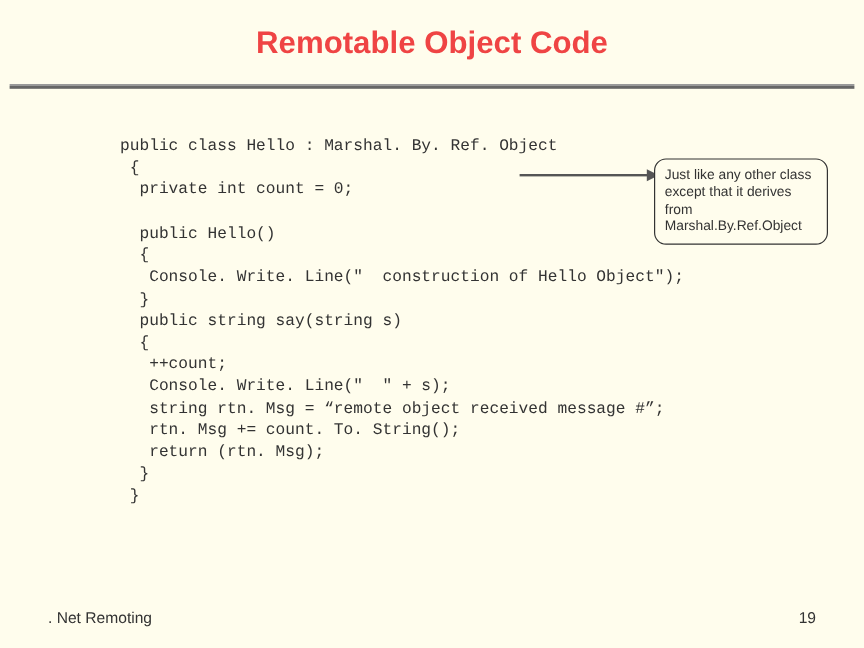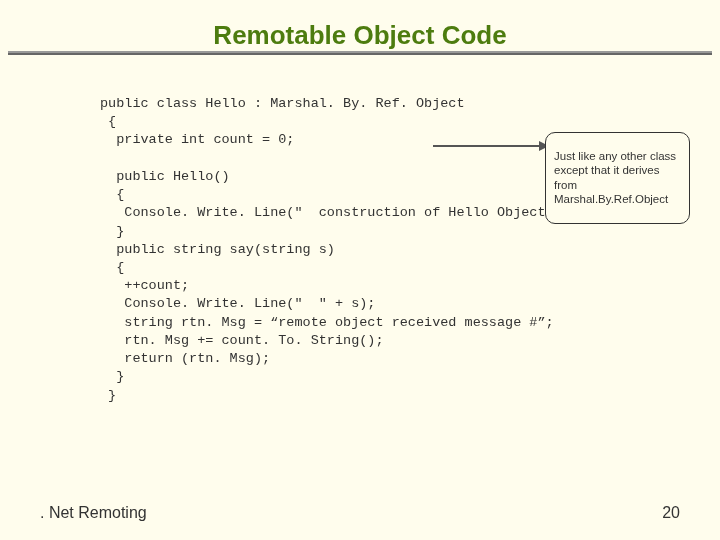--- a/index.html
+++ b/index.html
@@ -8,23 +8,23 @@
     height: 540px;
     background: #fffded;
     font-family: Arial, sans-serif;
     position: relative;
     overflow: hidden;
   }
   .title {
     text-align: center;
     font-size: 26px;
     font-weight: bold;
-    color: #4d7c0f;
+    color: #ef4444;
     padding-top: 20px;
-    padding-bottom: 0;
+    padding-bottom: 19px;
   }
   .divider {
     height: 4px;
     background: linear-gradient(to bottom, #999 0%, #999 50%, #666 50%, #666 100%);
     margin: 0 8px;
   }
   .code {
     font-family: "Courier New", monospace;
     font-size: 13.5px;
     color: #333;
@@ -34,21 +34,21 @@
     margin-left: 40px;
   }
   .callout {
     position: absolute;
     top: 132px;
     right: 30px;
     width: 145px;
     background: #fffded;
     border: 1.5px solid #333;
     border-radius: 10px;
-    padding: 16px 8px;
+    padding: 6px 8px;
     font-family: Arial, sans-serif;
     font-size: 11.5px;
     color: #333;
     line-height: 1.25;
   }
   .arrow {
     position: absolute;
     top: 145px;
     left: 433px;
     width: 115px;
@@ -64,21 +64,21 @@
     border-top: 5px solid transparent;
     border-bottom: 5px solid transparent;
   }
   .footer {
     position: absolute;
     bottom: 18px;
     left: 40px;
     right: 40px;
     display: flex;
     justify-content: space-between;
-    font-size: 16px;
+    font-size: 13px;
     color: #333;
   }
 </style>
 </head>
 <body>
 
 <div class="title">Remotable Object Code</div>
 <div class="divider"></div>
 
 <div class="code">public class Hello : Marshal. By. Ref. Object
@@ -97,14 +97,14 @@
    rtn. Msg += count. To. String();
    return (rtn. Msg);
   }
  }</div>
 
 <div class="arrow"></div>
 <div class="callout">Just like any other class except that it derives from Marshal.By.Ref.Object</div>
 
 <div class="footer">
   <span>. Net Remoting</span>
-  <span>20</span>
+  <span>19</span>
 </div>
 
 </body></html>

